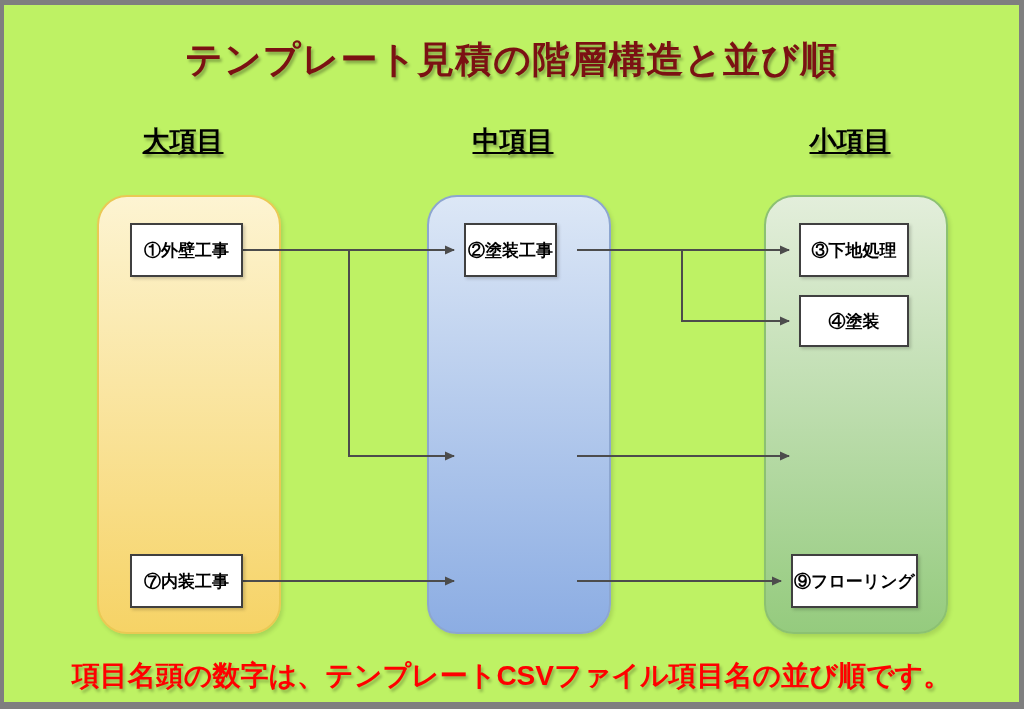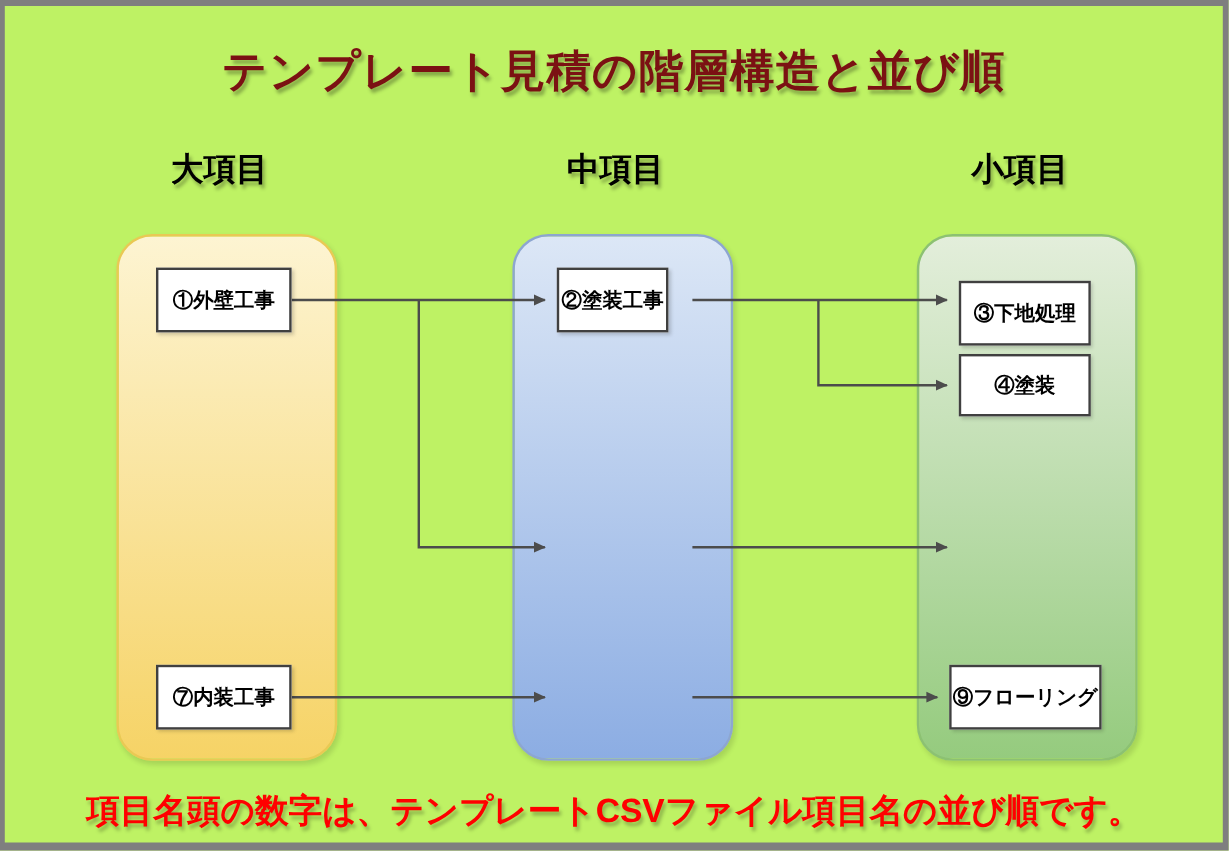--- a/index.html
+++ b/index.html
@@ -21,20 +21,21 @@
     font-size:37px;font-weight:bold;
     color:#7b1113;
     letter-spacing:1px;
     text-shadow:2px 3px 3px rgba(0,0,0,0.30);
   }
   .col-header{
     position:absolute;top:118px;width:180px;
     text-align:center;
     font-size:27px;font-weight:bold;color:#000;
     text-shadow:2px 3px 3px rgba(0,0,0,0.30);
+    text-decoration:underline;
   }
   .col-header.c1{left:89px;}
   .col-header.c2{left:419px;}
   .col-header.c3{left:756px;}
   .col{
     position:absolute;top:190px;width:180px;height:435px;
     border-radius:30px;
     box-shadow:2px 3px 4px rgba(0,0,0,0.12);
   }
   .col.yellow{
@@ -61,21 +62,21 @@
     font-size:17px;font-weight:bold;color:#000;
     white-space:nowrap;
     box-sizing:border-box;
   }
   
   .n1{left:126px;top:218px;width:113px;height:54px;}
   .n7{left:126px;top:549px;width:113px;height:54px;}
   .n2{left:460px;top:218px;width:93px;height:54px;}
   .n5{left:460px;top:424px;width:113px;height:54px;}
   .n8{left:460px;top:549px;width:113px;height:54px;}
-  .n3{left:795px;top:218px;width:110px;height:54px;margin-top:11px;}
+  .n3{left:795px;top:218px;width:110px;height:54px;}
   .n4{left:795px;top:290px;width:110px;height:52px;}
   .n6{left:795px;top:424px;width:110px;height:54px;}
   .n9{left:787px;top:549px;width:127px;height:54px;}
   .arrows{position:absolute;left:0;top:0;width:1024px;height:709px;pointer-events:none;}
   .footer{
     position:absolute;left:0;top:652px;width:100%;
     text-align:center;
     font-size:28px;font-weight:bold;
     color:#ff0000;
     text-shadow:2px 3px 3px rgba(0,0,0,0.25);

